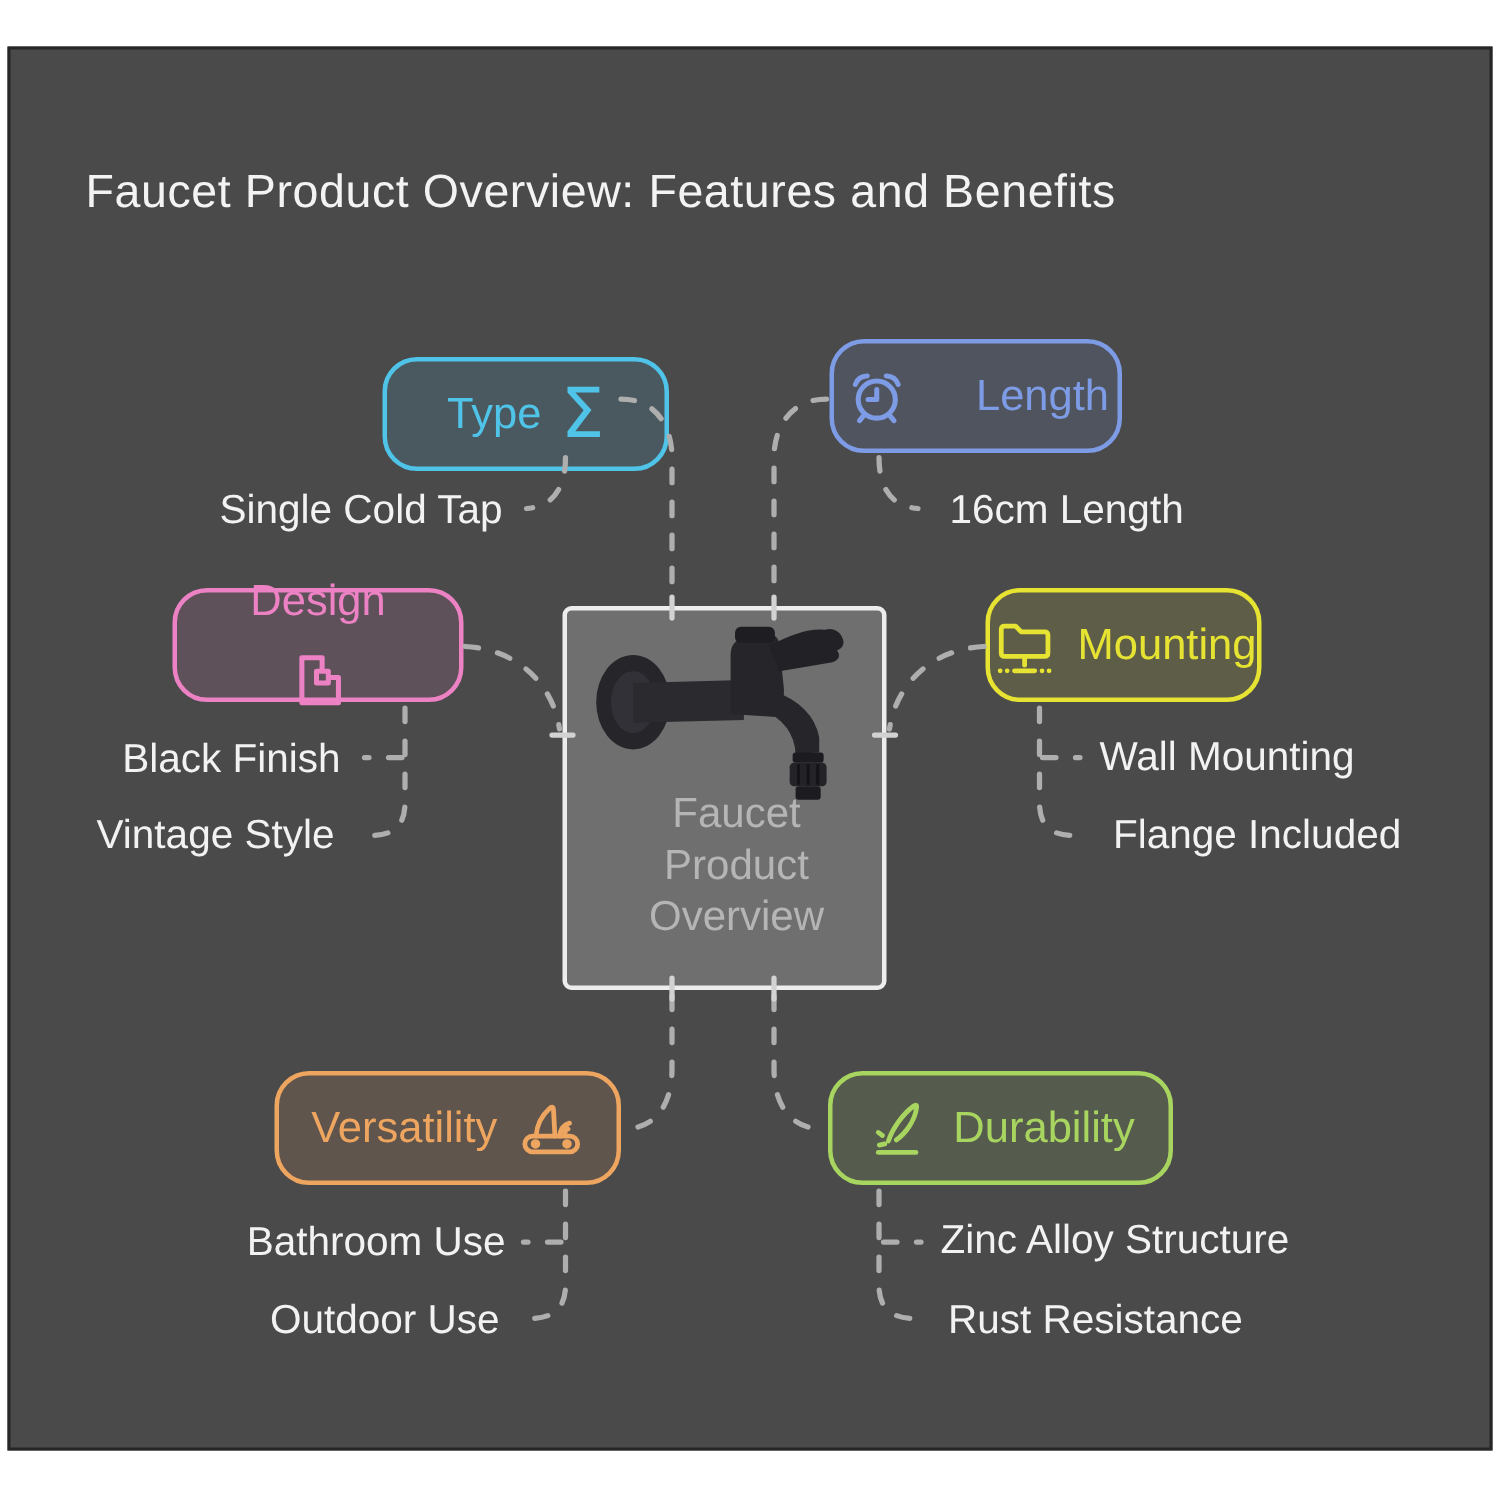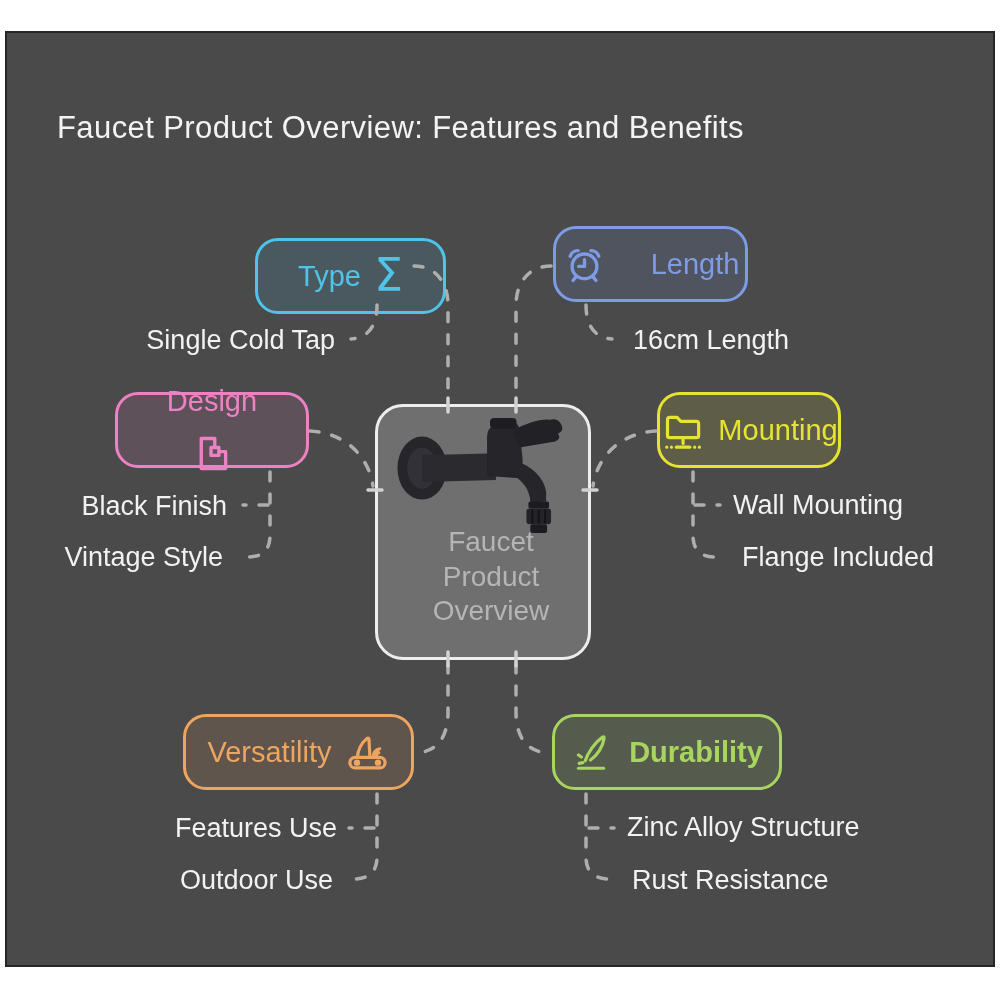--- a/index.html
+++ b/index.html
@@ -23,25 +23,25 @@
   }
   .branch .lbl{font-size:29px;}
   .branch .ico{display:flex;align-items:center;}
   .branch .ico svg{width:45px;height:45px;}
   .sigma{font-size:46px;line-height:1;font-family:"DejaVu Sans",sans-serif;margin-top:-3px;}
   #box-type{left:255px;top:238px;width:191px;}
   #box-length{left:553px;top:226px;width:195px;gap:44px;}
   #box-design{left:115px;top:392px;width:194px;flex-direction:column;}
   #box-mounting{left:657px;top:392px;width:184px;}
   #box-versatility{left:183px;top:714px;width:231px;}
-  #box-durability{left:552px;top:714px;width:230px;font-weight:bold;}
+  #box-durability{left:552px;top:714px;width:230px;}
   .center-node{
     position:absolute;left:375px;top:404px;width:216px;height:256px;box-sizing:border-box;
     background:var(--center-fill,#6f6f6f);border:3.5px solid var(--center-border,#ededed);
-    border-radius:28px;display:flex;flex-direction:column;align-items:center;overflow:hidden;padding-left:16px;
+    border-radius:6px;display:flex;flex-direction:column;align-items:center;overflow:hidden;padding-left:16px;
   }
   .center-node svg.faucet{width:198px;height:128px;margin-top:4px;flex:0 0 auto;}
   .center-label{
     text-align:center;color:var(--center-text,#b5b5b5);font-size:28px;line-height:1.24;
     margin-top:-14px;
   }
   .leaf{
     position:absolute;color:var(--leaf-text,#f2f2f2);font-size:27px;white-space:nowrap;
     transform:translateY(-50%);
     text-align:right;
@@ -157,21 +157,21 @@
     <div>Overview</div>
   </div>
 </div>
 
 <div class="leaf" id="leaf-type-0">Single Cold Tap</div>
 <div class="leaf" id="leaf-length-0">16cm Length</div>
 <div class="leaf" id="leaf-design-0">Black Finish</div>
 <div class="leaf" id="leaf-design-1">Vintage Style</div>
 <div class="leaf" id="leaf-mounting-0">Wall Mounting</div>
 <div class="leaf" id="leaf-mounting-1">Flange Included</div>
-<div class="leaf" id="leaf-versatility-0">Features Use</div>
+<div class="leaf" id="leaf-versatility-0">Bathroom Use</div>
 <div class="leaf" id="leaf-versatility-1">Outdoor Use</div>
 <div class="leaf" id="leaf-durability-0">Zinc Alloy Structure</div>
 <div class="leaf" id="leaf-durability-1">Rust Resistance</div>
 
 <svg class="connectors">
   <path class="dash" d="M377 305 C377 326 368 338 351 339"></path>
   <path class="dash" d="M414 266 C437 266 448 284 448 305 L448 399"></path>
   <path class="dash" d="M551 266 C528 266 516 284 516 305 L516 399"></path>
   <path class="dash" d="M586 305 C586 326 595 338 612 339"></path>
   <path class="dash" d="M310 431 C347 433 369 458 373 486"></path>

